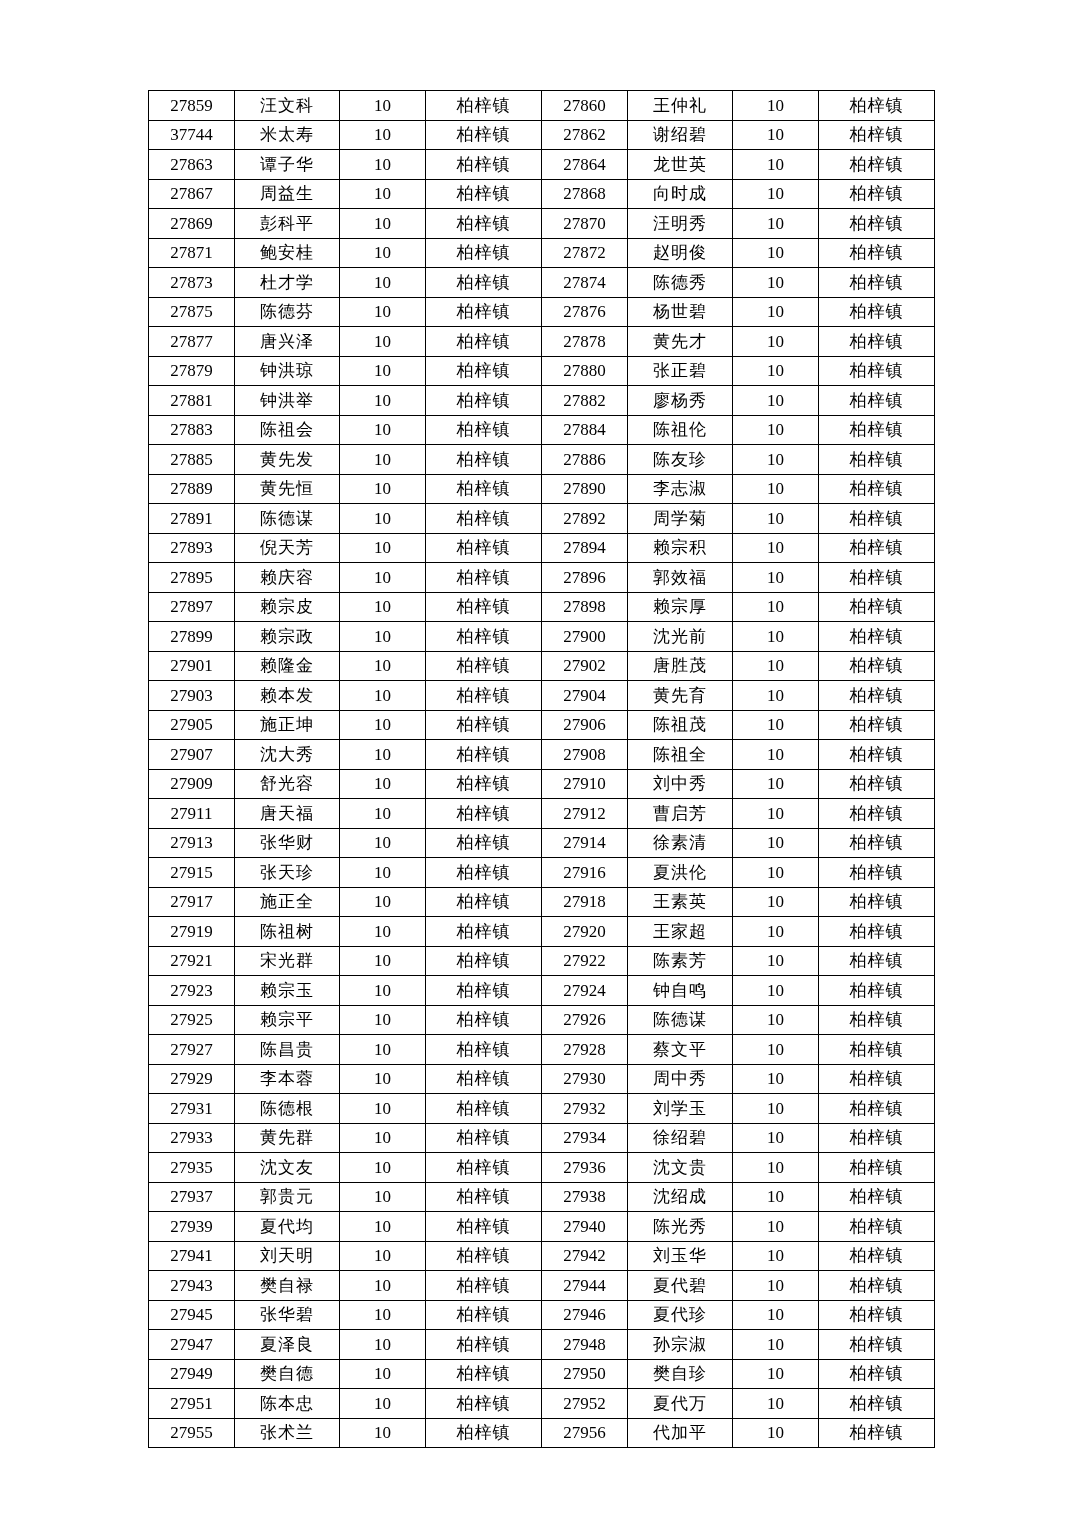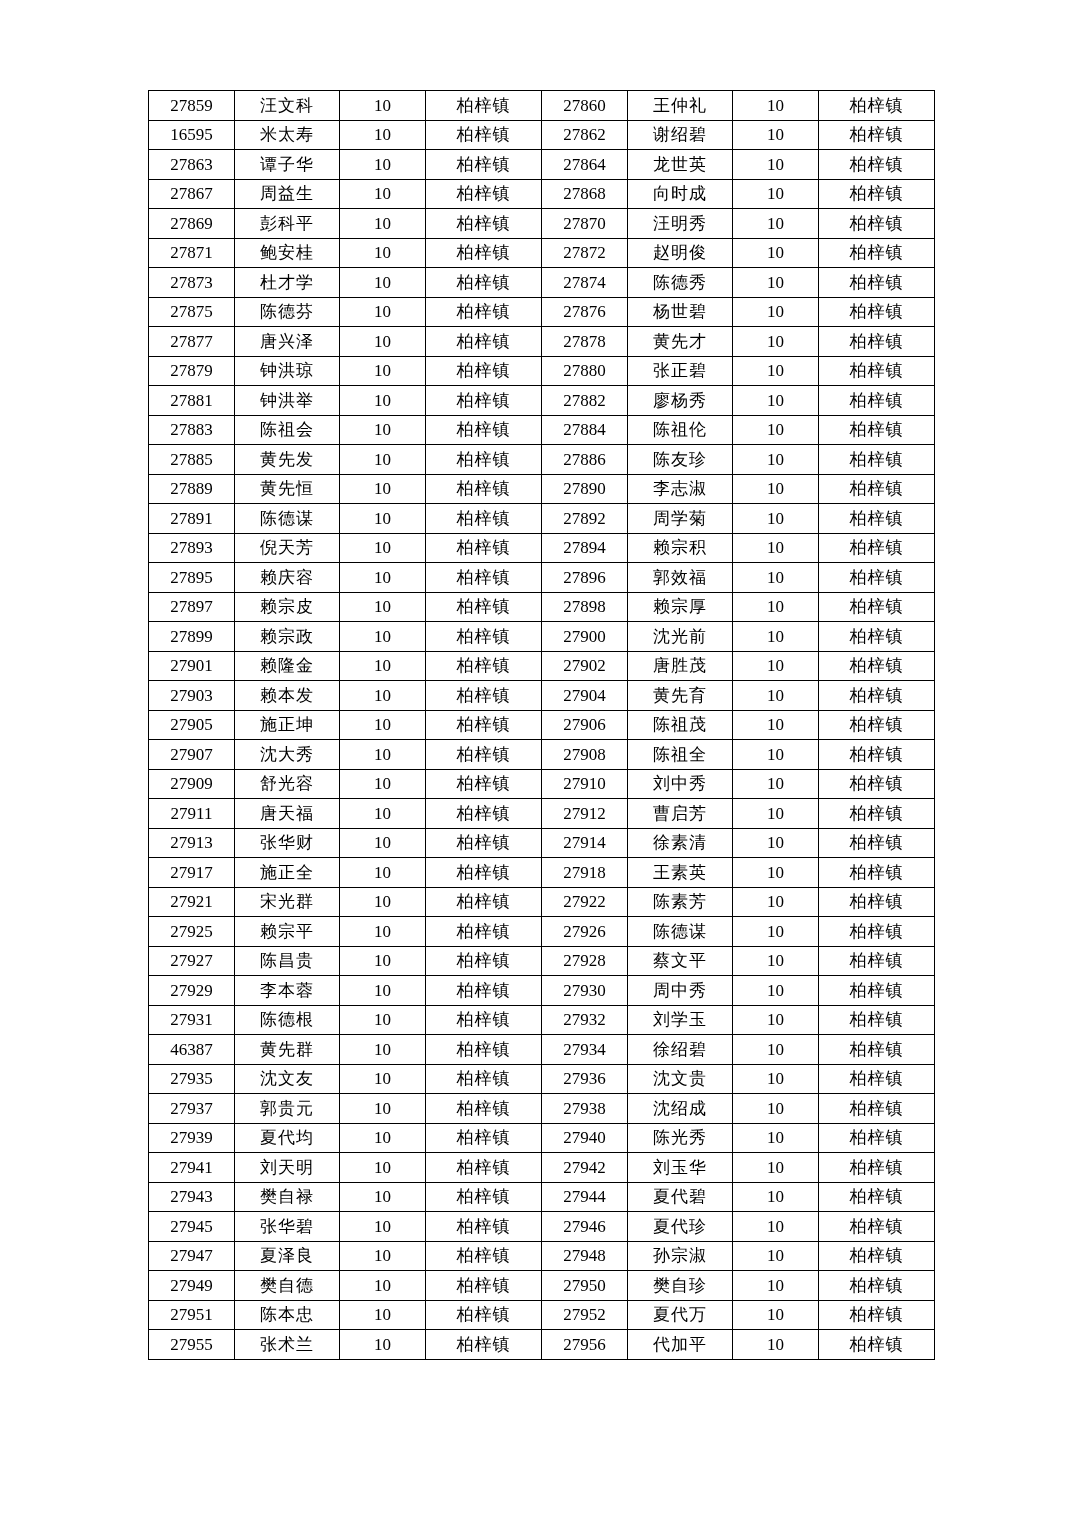--- a/index.html
+++ b/index.html
@@ -62,21 +62,21 @@
           <td class="col-id">27859</td>
           <td class="col-name">汪文科</td>
           <td class="col-amt">10</td>
           <td class="col-town">柏梓镇</td>
           <td class="col-id">27860</td>
           <td class="col-name">王仲礼</td>
           <td class="col-amt">10</td>
           <td class="col-town">柏梓镇</td>
         </tr>
         <tr>
-          <td class="col-id">16595</td>
+          <td class="col-id">37744</td>
           <td class="col-name">米太寿</td>
           <td class="col-amt">10</td>
           <td class="col-town">柏梓镇</td>
           <td class="col-id">27862</td>
           <td class="col-name">谢绍碧</td>
           <td class="col-amt">10</td>
           <td class="col-town">柏梓镇</td>
         </tr>
         <tr>
           <td class="col-id">27863</td>
@@ -312,40 +312,70 @@
           <td class="col-id">27913</td>
           <td class="col-name">张华财</td>
           <td class="col-amt">10</td>
           <td class="col-town">柏梓镇</td>
           <td class="col-id">27914</td>
           <td class="col-name">徐素清</td>
           <td class="col-amt">10</td>
           <td class="col-town">柏梓镇</td>
         </tr>
         <tr>
+          <td class="col-id">27915</td>
+          <td class="col-name">张天珍</td>
+          <td class="col-amt">10</td>
+          <td class="col-town">柏梓镇</td>
+          <td class="col-id">27916</td>
+          <td class="col-name">夏洪伦</td>
+          <td class="col-amt">10</td>
+          <td class="col-town">柏梓镇</td>
+        </tr>
+        <tr>
           <td class="col-id">27917</td>
           <td class="col-name">施正全</td>
           <td class="col-amt">10</td>
           <td class="col-town">柏梓镇</td>
           <td class="col-id">27918</td>
           <td class="col-name">王素英</td>
           <td class="col-amt">10</td>
           <td class="col-town">柏梓镇</td>
         </tr>
         <tr>
+          <td class="col-id">27919</td>
+          <td class="col-name">陈祖树</td>
+          <td class="col-amt">10</td>
+          <td class="col-town">柏梓镇</td>
+          <td class="col-id">27920</td>
+          <td class="col-name">王家超</td>
+          <td class="col-amt">10</td>
+          <td class="col-town">柏梓镇</td>
+        </tr>
+        <tr>
           <td class="col-id">27921</td>
           <td class="col-name">宋光群</td>
           <td class="col-amt">10</td>
           <td class="col-town">柏梓镇</td>
           <td class="col-id">27922</td>
           <td class="col-name">陈素芳</td>
           <td class="col-amt">10</td>
           <td class="col-town">柏梓镇</td>
         </tr>
         <tr>
+          <td class="col-id">27923</td>
+          <td class="col-name">赖宗玉</td>
+          <td class="col-amt">10</td>
+          <td class="col-town">柏梓镇</td>
+          <td class="col-id">27924</td>
+          <td class="col-name">钟自鸣</td>
+          <td class="col-amt">10</td>
+          <td class="col-town">柏梓镇</td>
+        </tr>
+        <tr>
           <td class="col-id">27925</td>
           <td class="col-name">赖宗平</td>
           <td class="col-amt">10</td>
           <td class="col-town">柏梓镇</td>
           <td class="col-id">27926</td>
           <td class="col-name">陈德谋</td>
           <td class="col-amt">10</td>
           <td class="col-town">柏梓镇</td>
         </tr>
         <tr>
@@ -372,21 +402,21 @@
           <td class="col-id">27931</td>
           <td class="col-name">陈德根</td>
           <td class="col-amt">10</td>
           <td class="col-town">柏梓镇</td>
           <td class="col-id">27932</td>
           <td class="col-name">刘学玉</td>
           <td class="col-amt">10</td>
           <td class="col-town">柏梓镇</td>
         </tr>
         <tr>
-          <td class="col-id">46387</td>
+          <td class="col-id">27933</td>
           <td class="col-name">黄先群</td>
           <td class="col-amt">10</td>
           <td class="col-town">柏梓镇</td>
           <td class="col-id">27934</td>
           <td class="col-name">徐绍碧</td>
           <td class="col-amt">10</td>
           <td class="col-town">柏梓镇</td>
         </tr>
         <tr>
           <td class="col-id">27935</td>

